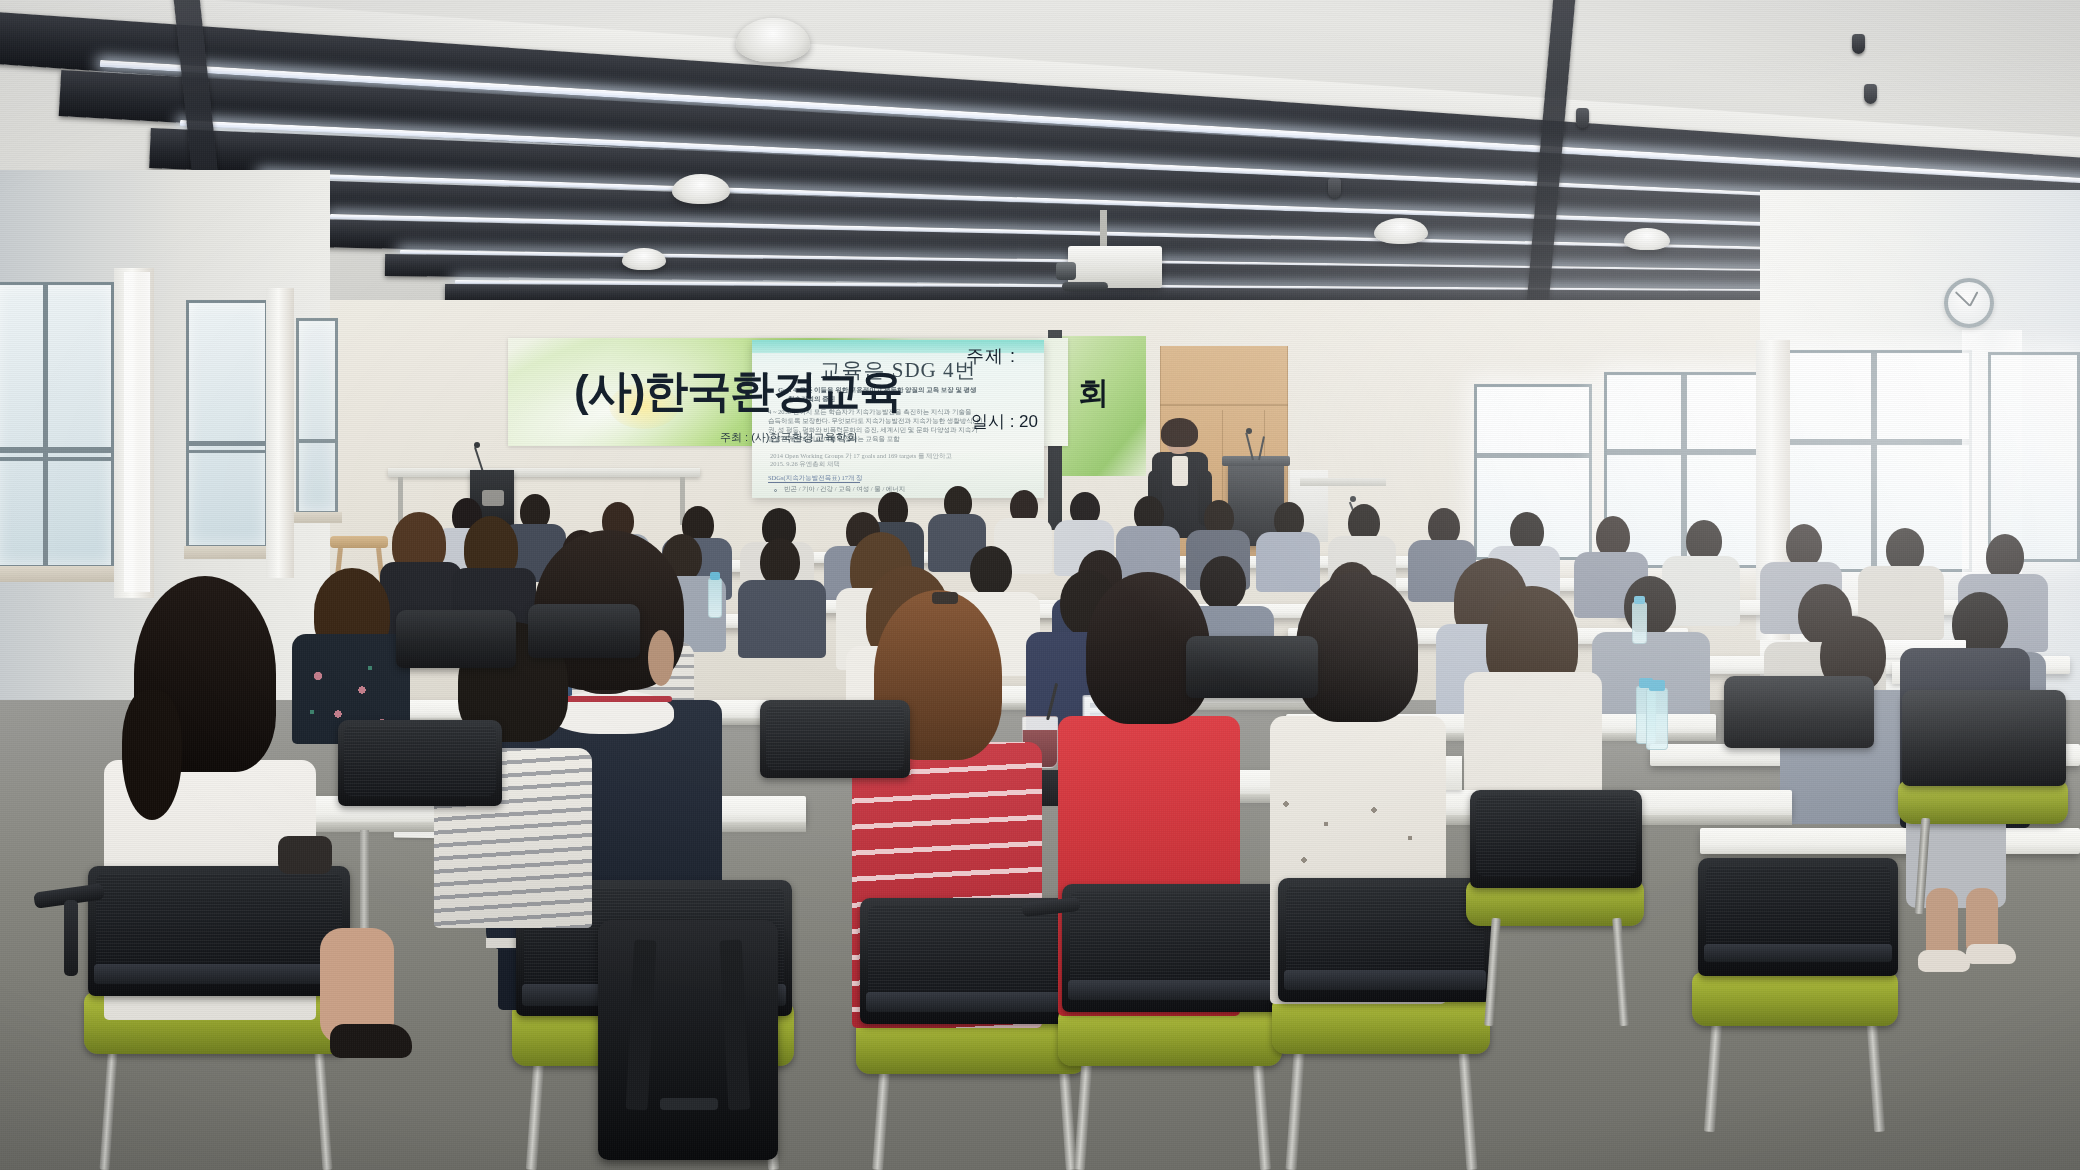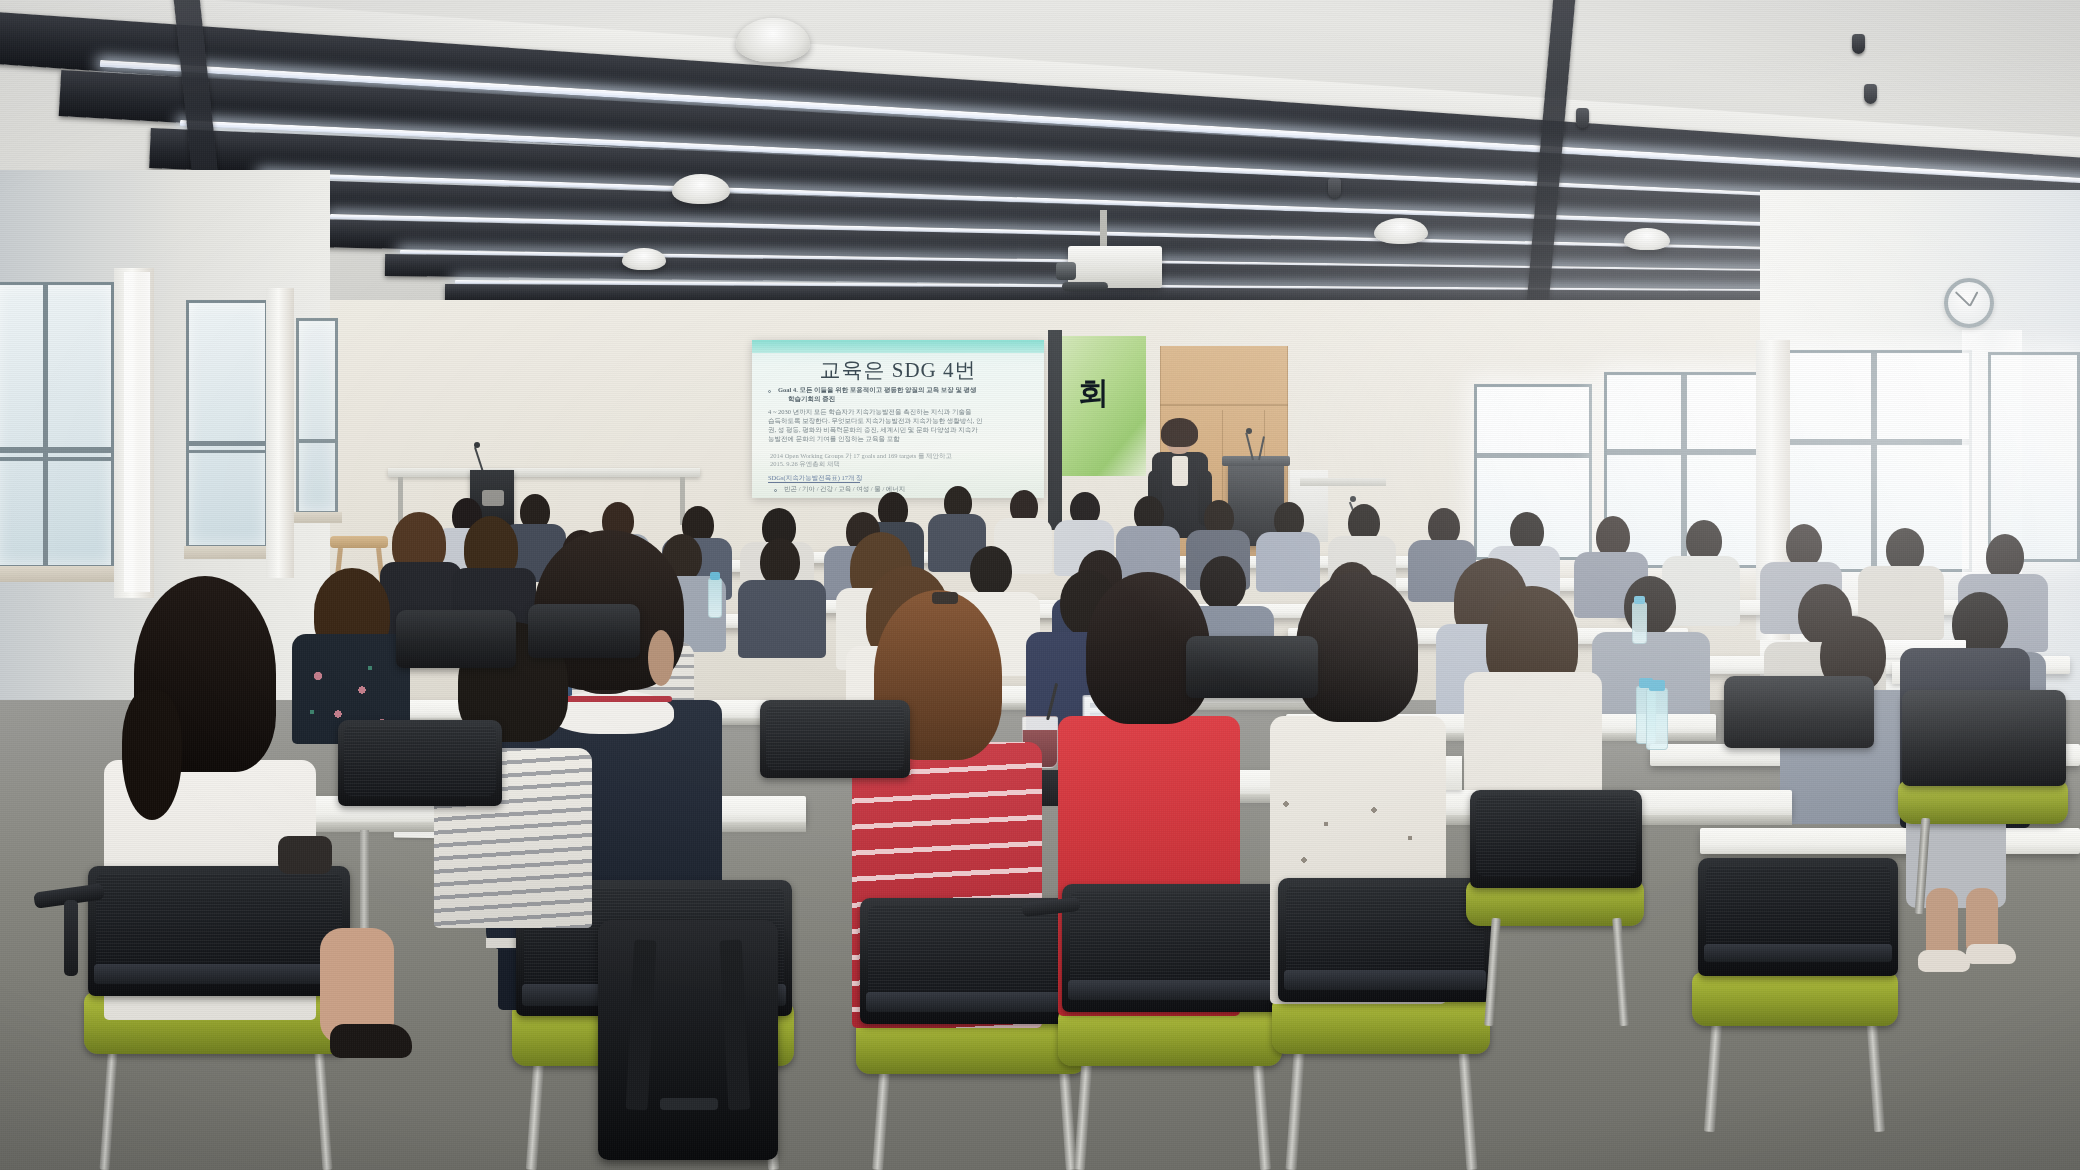--- a/index.html
+++ b/index.html
@@ -256,20 +256,26 @@
   </div>
   <div class="column" style="left:1756px;top:340px;width:34px;height:300px;"></div>
   <div class="curtain" style="left:1962px;top:330px;width:60px;height:320px;"></div>
   <div class="winR" style="left:1988px;top:352px;width:92px;height:210px;opacity:.9;"></div>
 
   <div id="clock" class="abs" style="left:1944px;top:278px;">
     <div class="hand" style="left:21px;top:8px;width:2px;height:16px;transform:rotate(28deg);"></div>
     <div class="hand" style="left:21px;top:4px;width:1.5px;height:20px;transform:rotate(-46deg);"></div>
   </div>
 
+  <div id="banner" class="abs">
+    <div class="btxt" id="b-subject">주제 :</div>
+    <div class="btxt" id="b-title">(사)한국환경교육</div>
+    <div class="btxt" id="b-date">일시 : 20</div>
+    <div class="btxt" id="b-host">주최 : (사)한국환경교육학회</div>
+  </div>
 
   <div id="screen" class="abs">
     <div id="screen-topband"></div>
     <div id="slide-title">교육은 SDG 4번</div>
 
     <div class="sbullet" style="left:16px;top:50px;"></div>
     <div class="sline" style="left:26px;top:46px;font-weight:700;">Goal 4. 모든 이들을 위한 포용적이고 평등한 양질의 교육 보장 및 평생</div>
     <div class="sline" style="left:36px;top:55px;font-weight:700;">학습기회의 증진</div>
 
     <div class="sline sblur" style="left:16px;top:68px;">4 ~ 2030 년까지 모든 학습자가 지속가능발전을 촉진하는 지식과 기술을</div>

